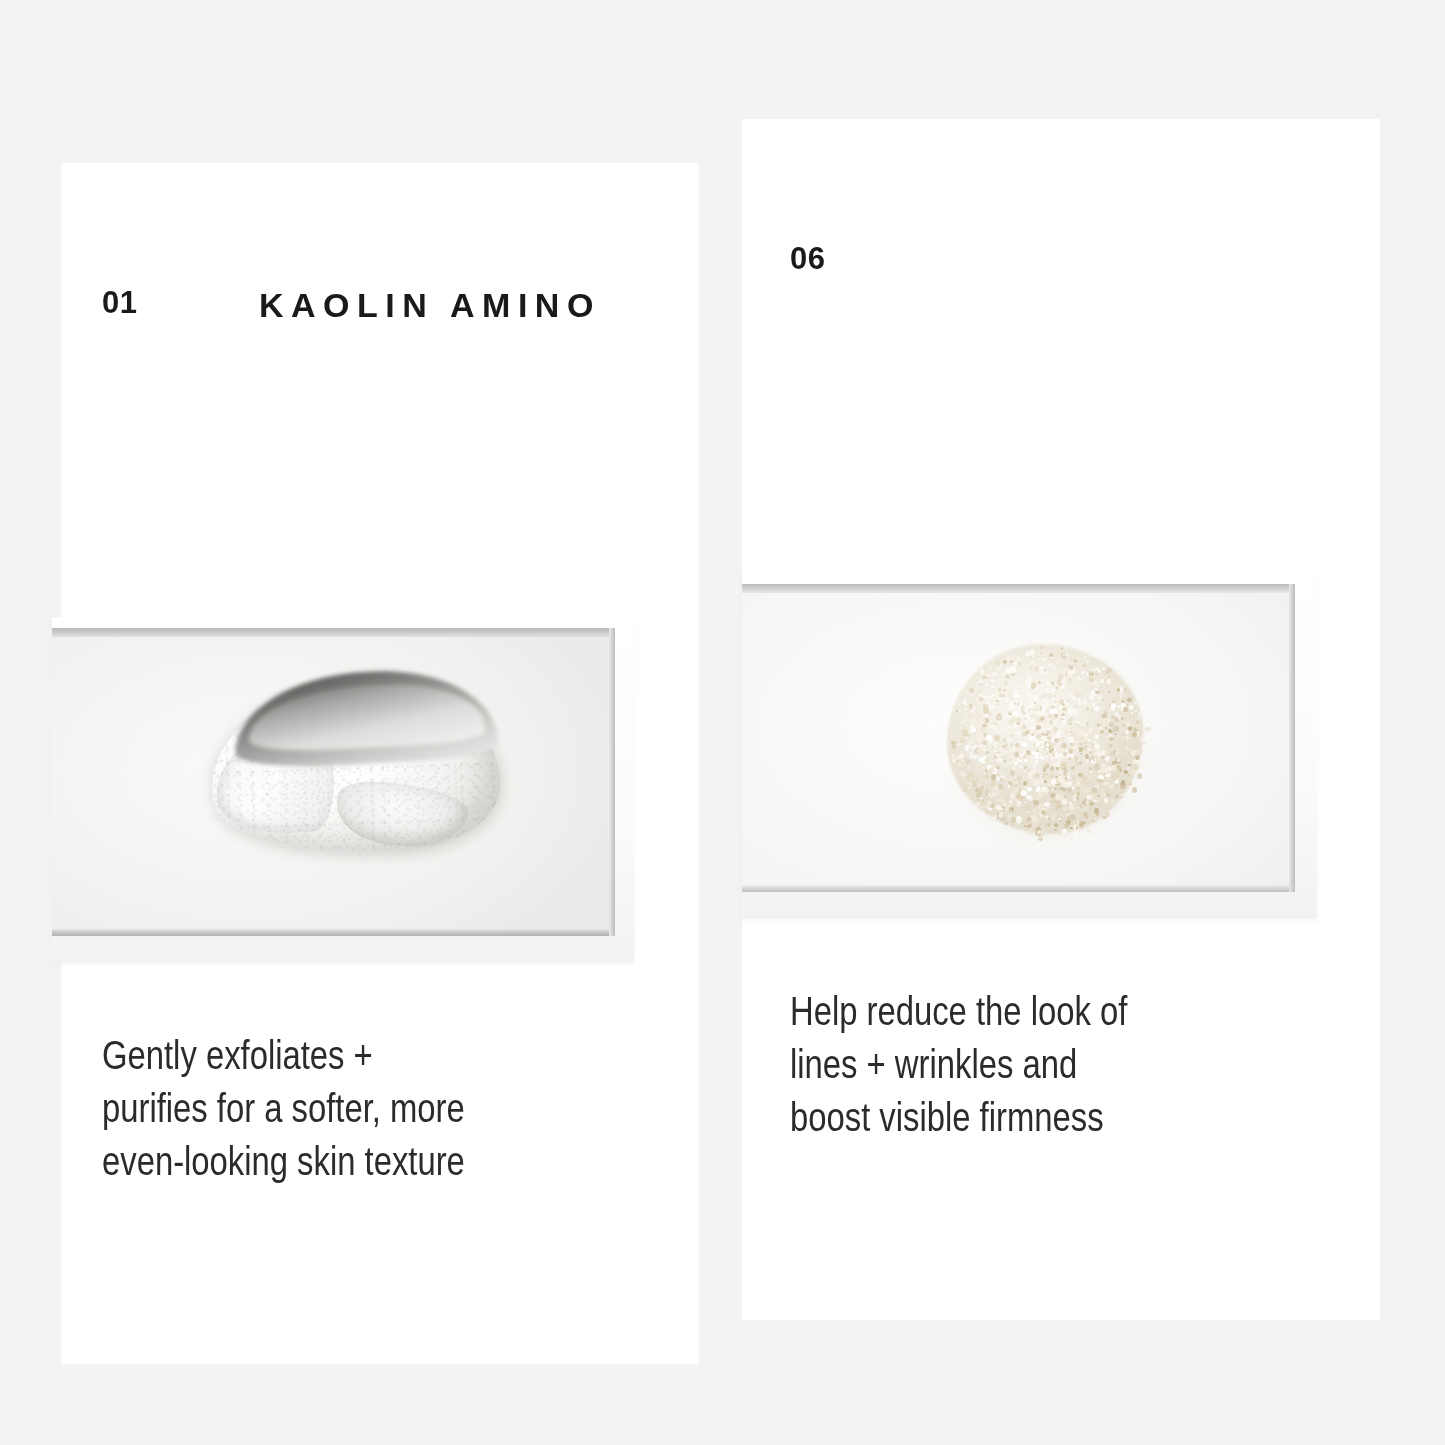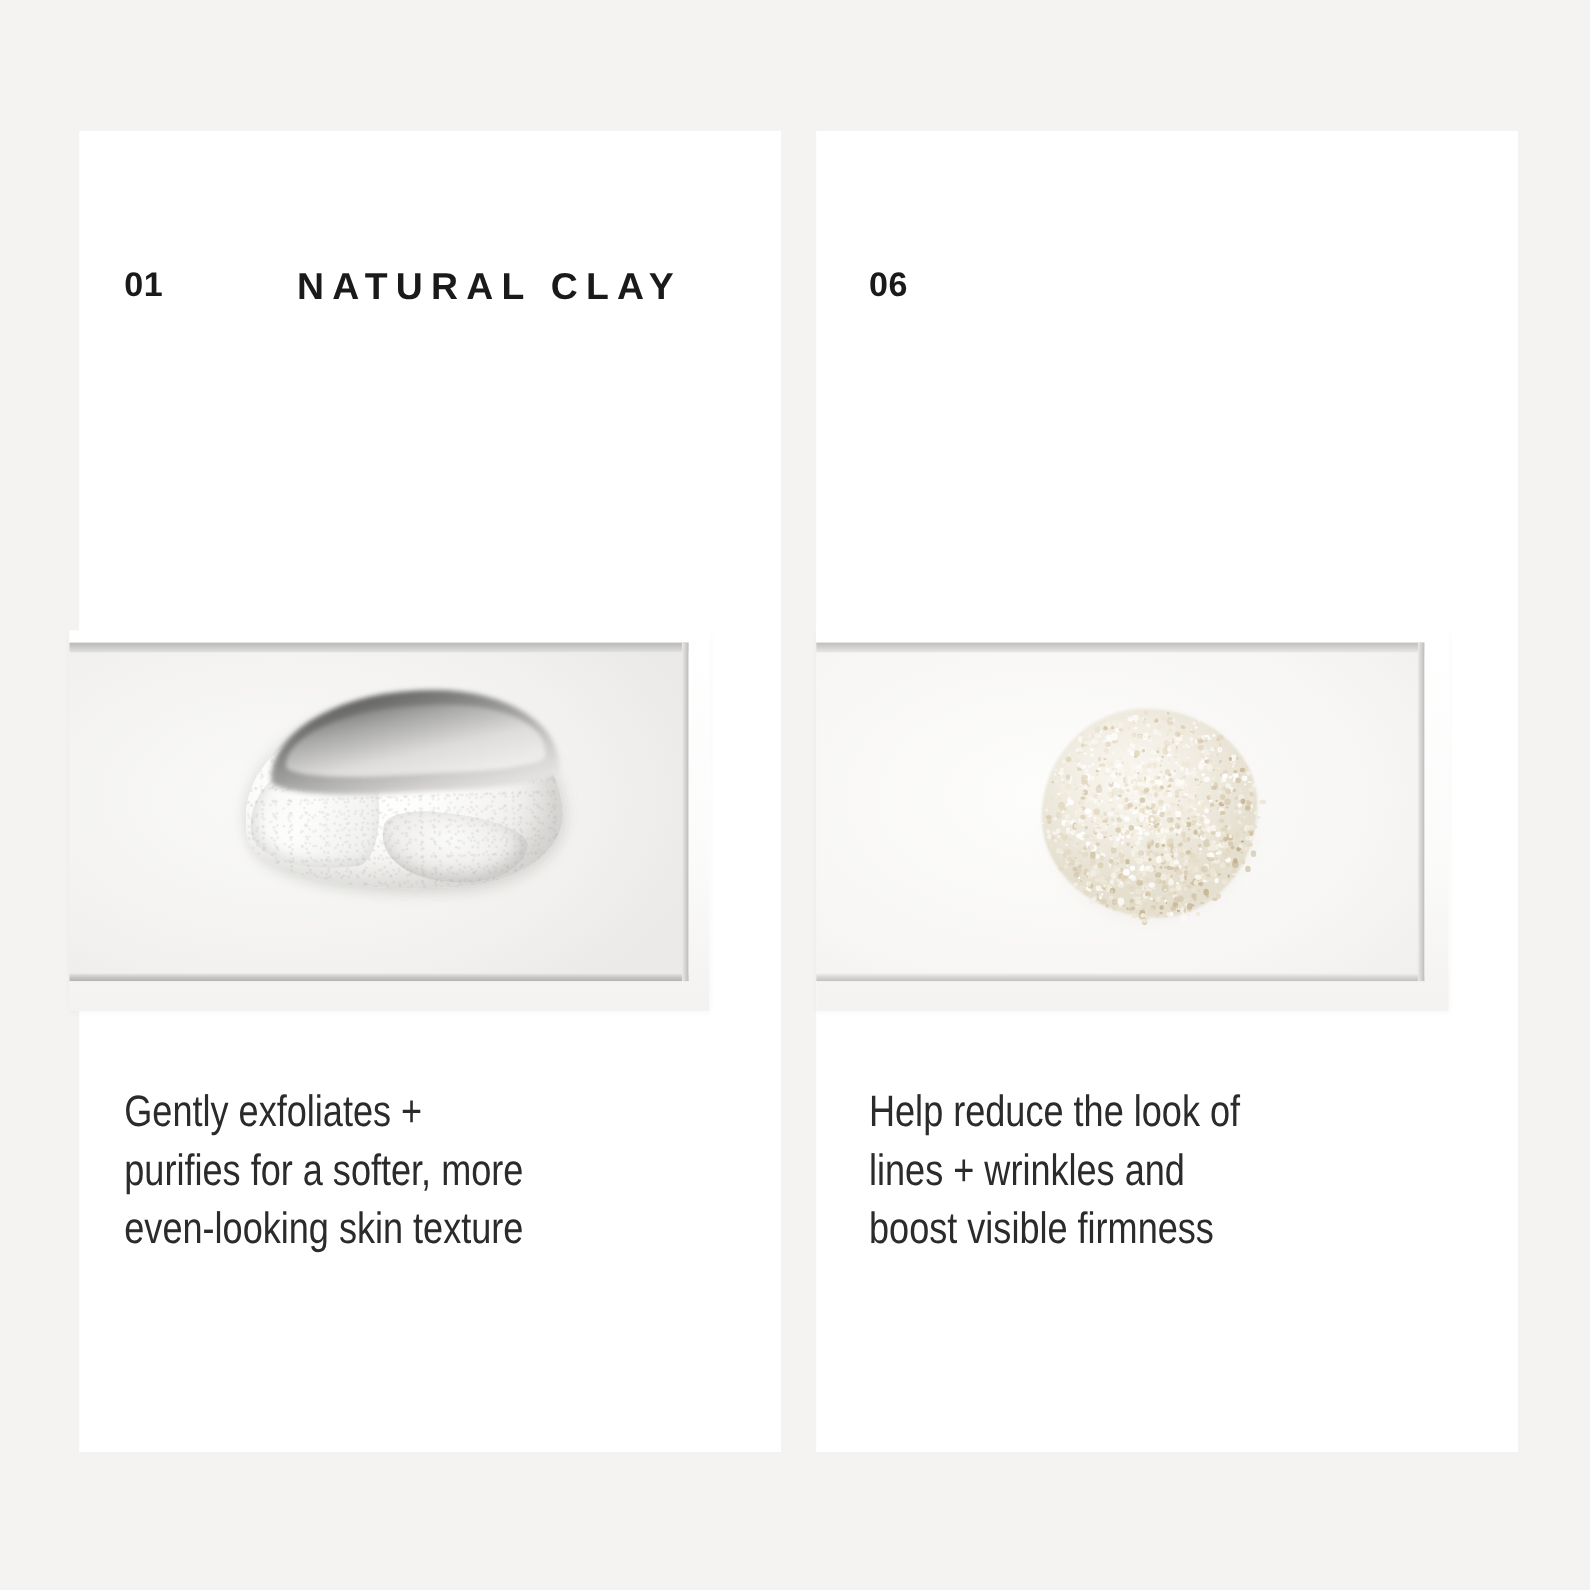--- a/index.html
+++ b/index.html
@@ -22,21 +22,21 @@
   }
 
   
   .card {
     position: absolute;
     top: 119px;
     height: 1201px;
     background: #ffffff;
     overflow: visible;
   }
-  .card-1 { left: 72px;  width: 638px; }
+  .card-1 { left: 61px;  width: 638px; margin-top: 44px; }
   .card-2 { left: 742px; width: 638px; }
 
   
   .card-head {
     position: absolute;
     top: 0;
     left: 0;
     right: 0;
     height: 454px;
   }
@@ -298,21 +298,21 @@
 </style>
 </head>
 <body>
 
 <div class="stage">
 
   <section class="card card-1">
 
     <div class="card-head">
       <span class="step-num">01</span>
-      <h2 class="ingredient-title">NATURAL CLAY</h2>
+      <h2 class="ingredient-title">KAOLIN AMINO</h2>
     </div>
 
     <div class="panel-wrap">
       <div class="slab-outer"></div>
       <div class="slab">
         <div class="slab-face"></div>
         <div class="slab-edge-top"></div>
         <div class="slab-edge-bottom"></div>
         <div class="slab-edge-right"></div>
 

